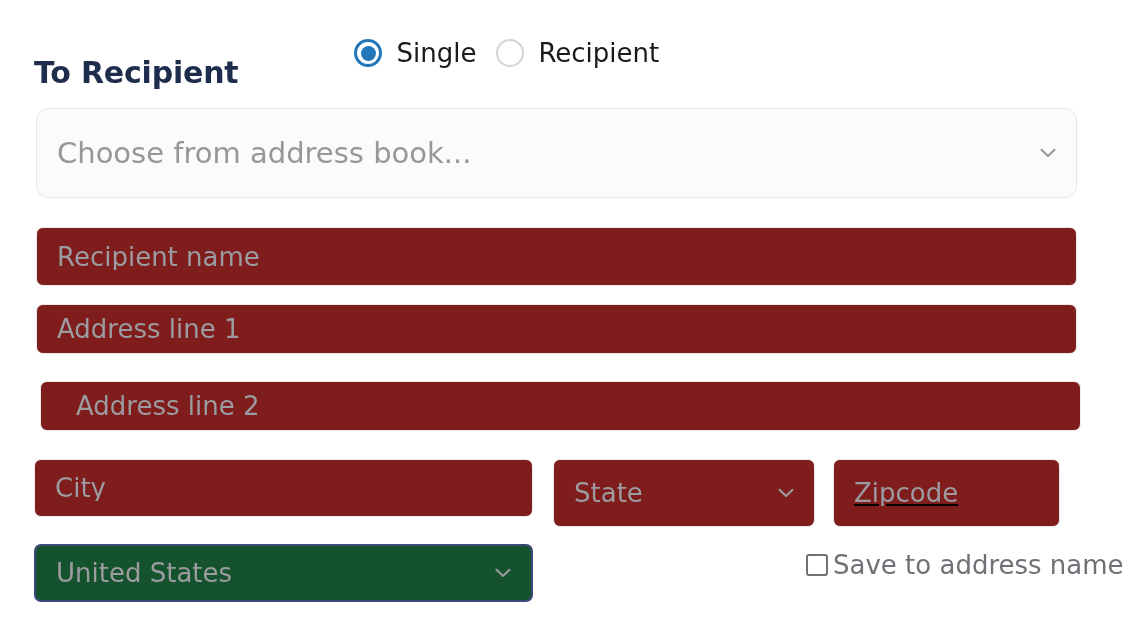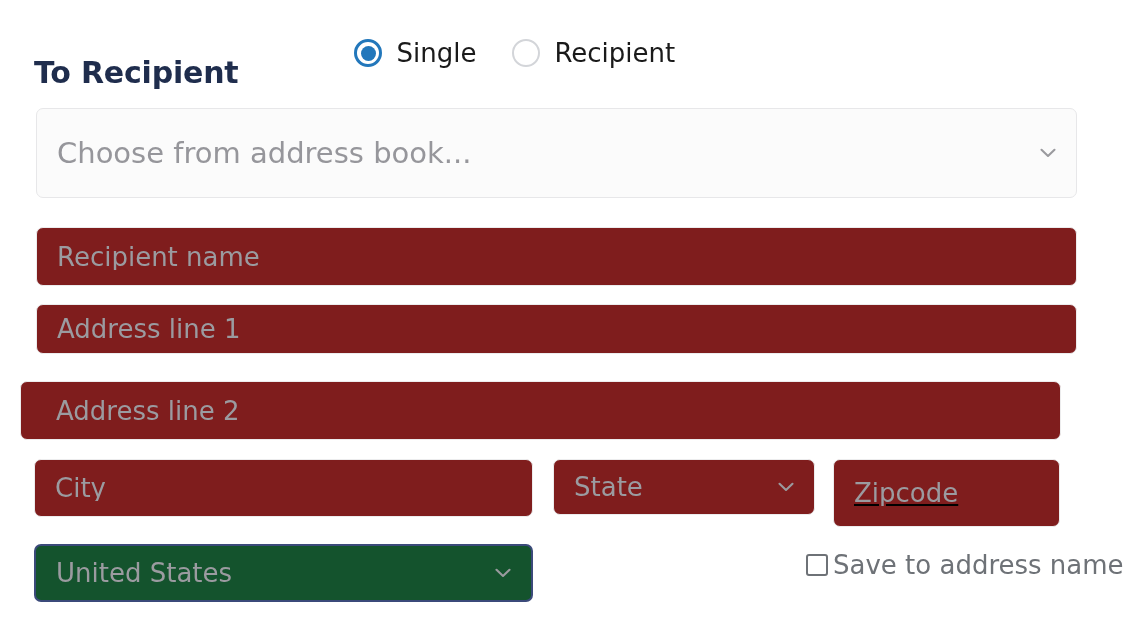--- a/index.html
+++ b/index.html
@@ -39,21 +39,21 @@
     color: #1f2d4d;
     letter-spacing: -0.2px;
     white-space: nowrap;
     line-height: 1;
     margin-top: 39px;
   }
   .radio-group {
     display: flex;
     align-items: center;
     margin-left: 116px;
-    gap: 36px;
+    gap: 20px;
   }
   .radio-option {
     display: flex;
     align-items: center;
     gap: 14px;
     cursor: pointer;
   }
   .radio-mark {
     width: 28px;
     height: 28px;
@@ -122,26 +122,26 @@
   }
   .chev {
     flex: 0 0 auto;
     width: 16px;
     height: 10px;
     margin-left: 12px;
   }
   .chev svg { display: block; }
 
   
-  #address-book-select { left: 36px;  top: 108px; width: 1041px; height: 90px; }
+  #address-book-select { left: 36px;  top: 108px; width: 1041px; height: 90px; border-radius: 12px; }
   #recipient-name      { left: 36px;  top: 227px; width: 1041px; height: 59px; }
   #address-line-1      { left: 36px;  top: 304px; width: 1041px; height: 50px; }
-  #address-line-2      { left: 20px;  top: 381px; width: 1041px; height: 59px; padding-left: 35px; }
+  #address-line-2      { left: 40px;  top: 381px; width: 1041px; height: 50px; padding-left: 35px; }
   #city-input          { left: 34px;  top: 459px; width: 499px; height: 58px; }
-  #state-select        { left: 553px; top: 459px; width: 262px; height: 56px; }
+  #state-select        { left: 553px; top: 459px; width: 262px; height: 68px; }
   #zipcode-input       { left: 833px; top: 459px; width: 227px; height: 68px; text-decoration: underline; }
   #country-select      { left: 34px;  top: 544px; width: 499px; height: 58px; }
 
   
   .checkbox-row {
     position: absolute;
     left: 806px;
     top: 552px;
     display: flex;
     align-items: center;

